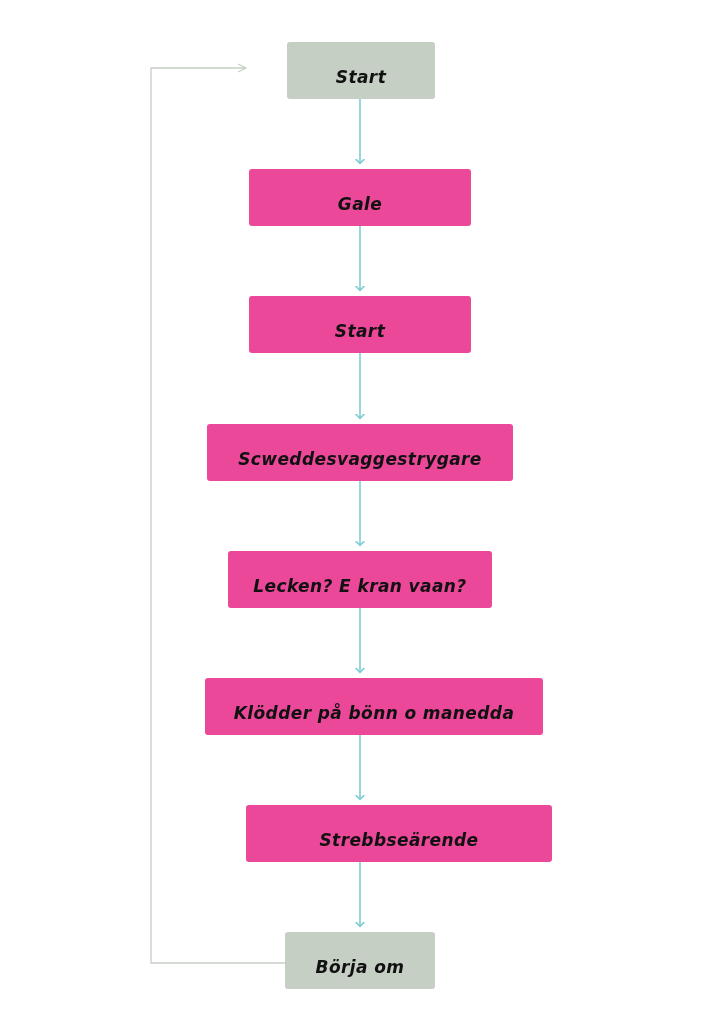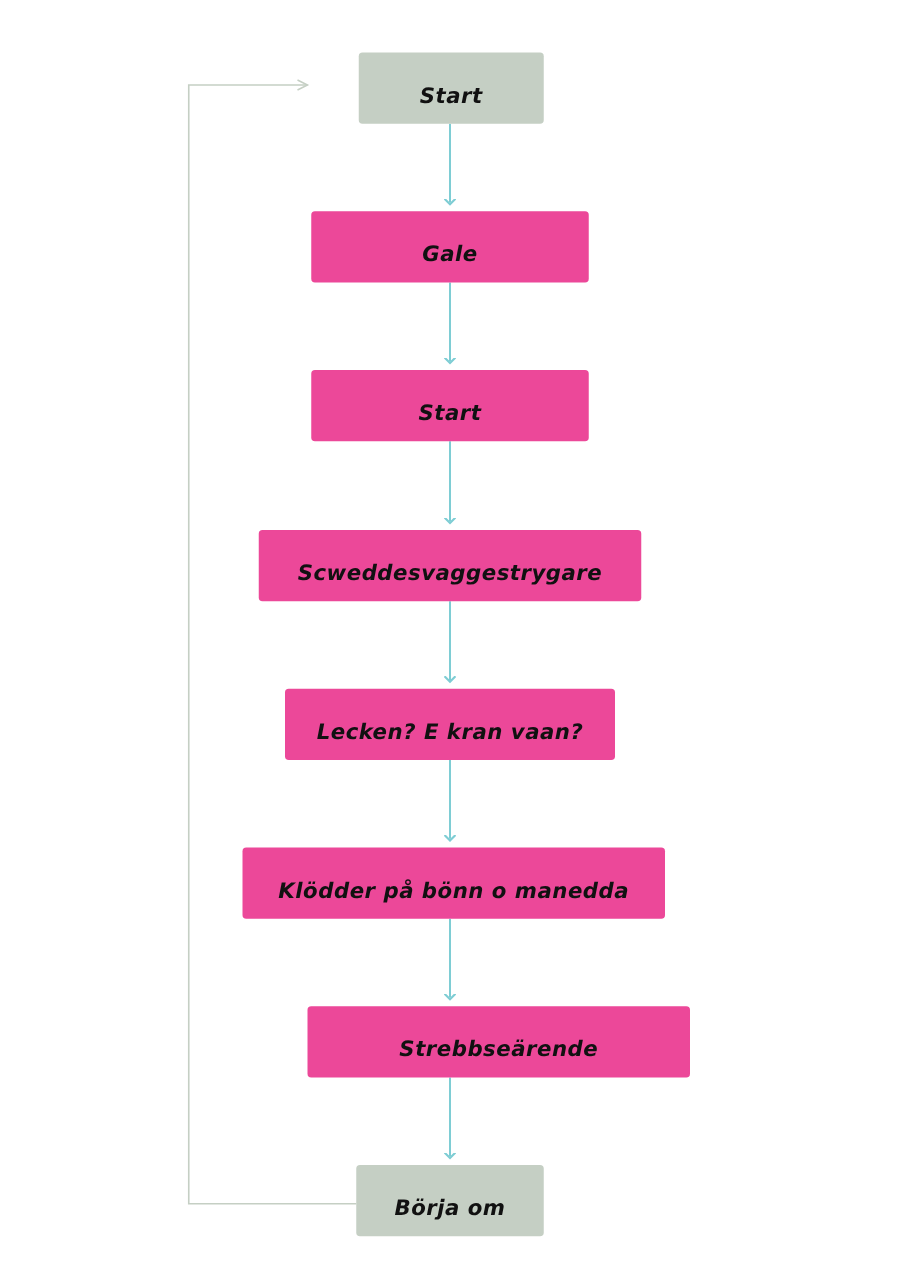--- a/index.html
+++ b/index.html
@@ -108,21 +108,21 @@
   </div>
 
   <div class="node process" style="left:228px; top:551px; width:264px; height:57px;">
     <span>Lecken? E kran vaan?</span>
   </div>
 
   <div class="node process" style="left:207px; top:424px; width:306px; height:57px;">
     <span>Scweddesvaggestrygare</span>
   </div>
 
-  <div class="node process" style="left:194px; top:678px; width:338px; height:57px;">
+  <div class="node process" style="left:205px; top:678px; width:338px; height:57px;">
     <span>Klödder på bönn o manedda</span>
   </div>
 
   <div class="node process" style="left:207px; top:805px; width:306px; height:57px;margin-left:39px;">
     <span>Strebbseärende</span>
   </div>
 
   <div class="node terminal" style="left:285px; top:932px; width:150px; height:57px;">
     <span>Börja om</span>
   </div>

